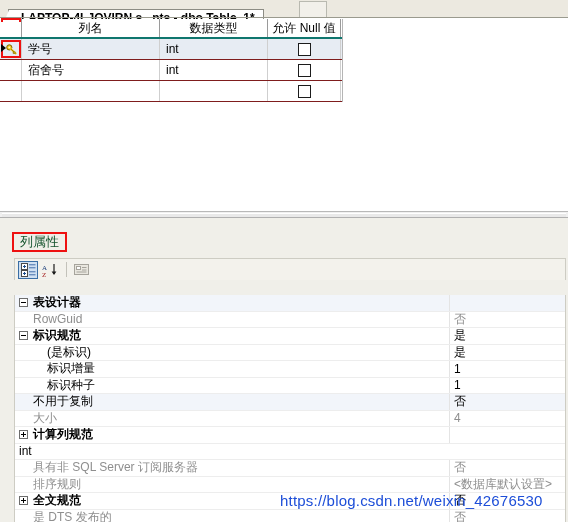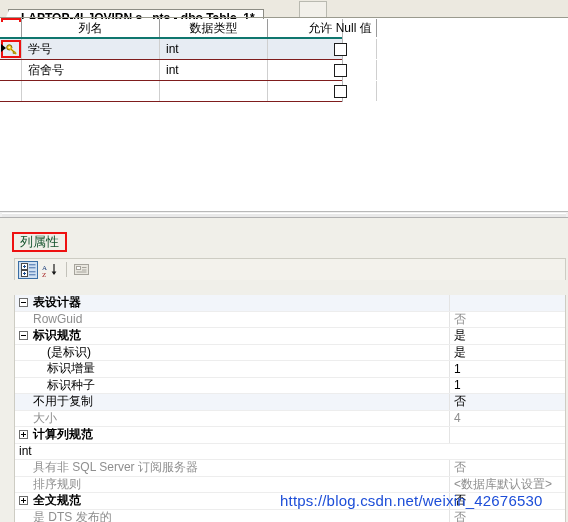--- a/index.html
+++ b/index.html
@@ -55,21 +55,21 @@
   }
   .grid-body-row{border-bottom:1px solid #7f1d1d;}
   .grid-body-row .cell{
     display:flex;align-items:center;
     box-sizing:border-box;border-right:1px solid #cfcfcf;
     padding-left:6px;font-size:12px;
   }
   .c-sel{width:22px;min-width:22px;justify-content:center !important;padding-left:0 !important;}
   .c-name{width:138px;min-width:138px;}
   .c-type{width:108px;min-width:108px;}
-  .c-null{width:73px;min-width:73px;justify-content:center !important;padding-left:0 !important;margin-left:36px;}
+  .c-null{width:73px;min-width:73px;justify-content:center !important;padding-left:0 !important;}
   .row-selected{background:#e7ecf3;}
   .row-plain{background:#ffffff;}
 
   .sel-marker{position:relative;width:22px;height:20px;}
   .key-wrap{
     position:absolute;left:1px;top:1px;width:20px;height:18px;
     display:flex;align-items:center;justify-content:center;
     border:2px solid #ee1111;box-sizing:border-box;background:#e7ecf3;
   }
   .arrow-tri{

